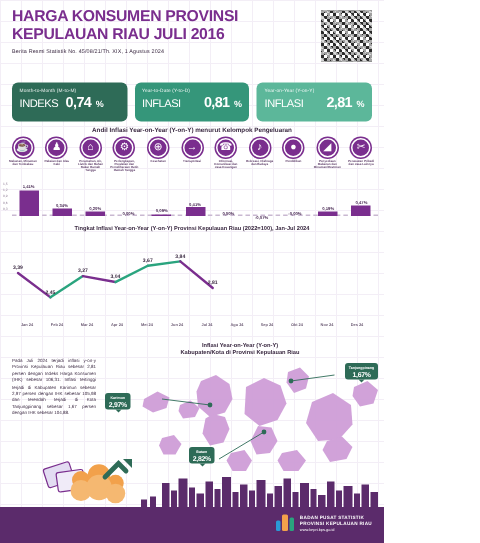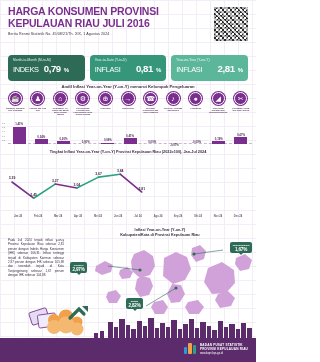--- a/index.html
+++ b/index.html
@@ -111,21 +111,21 @@
     </div>
     <div class="subtitle">Berita Resmi Statistik No. 45/08/21/Th. XIX, 1 Agustus 2024</div>
   </div>
   <div class="qr"></div>
 
   <div class="stats">
     <div class="stat dark">
       <div class="cap">Month-to-Month (M-to-M)</div>
       <div class="row">
         <span class="lbl">INDEKS</span>
-        <span class="val">0,79</span>
+        <span class="val">0,74</span>
         <span class="pct">%</span>
       </div>
     </div>
     <div class="stat mid">
       <div class="cap">Year-to-Date (Y-to-D)</div>
       <div class="row">
         <span class="lbl">INFLASI</span>
         <span class="val">0,81</span>
         <span class="pct">%</span>
       </div>

